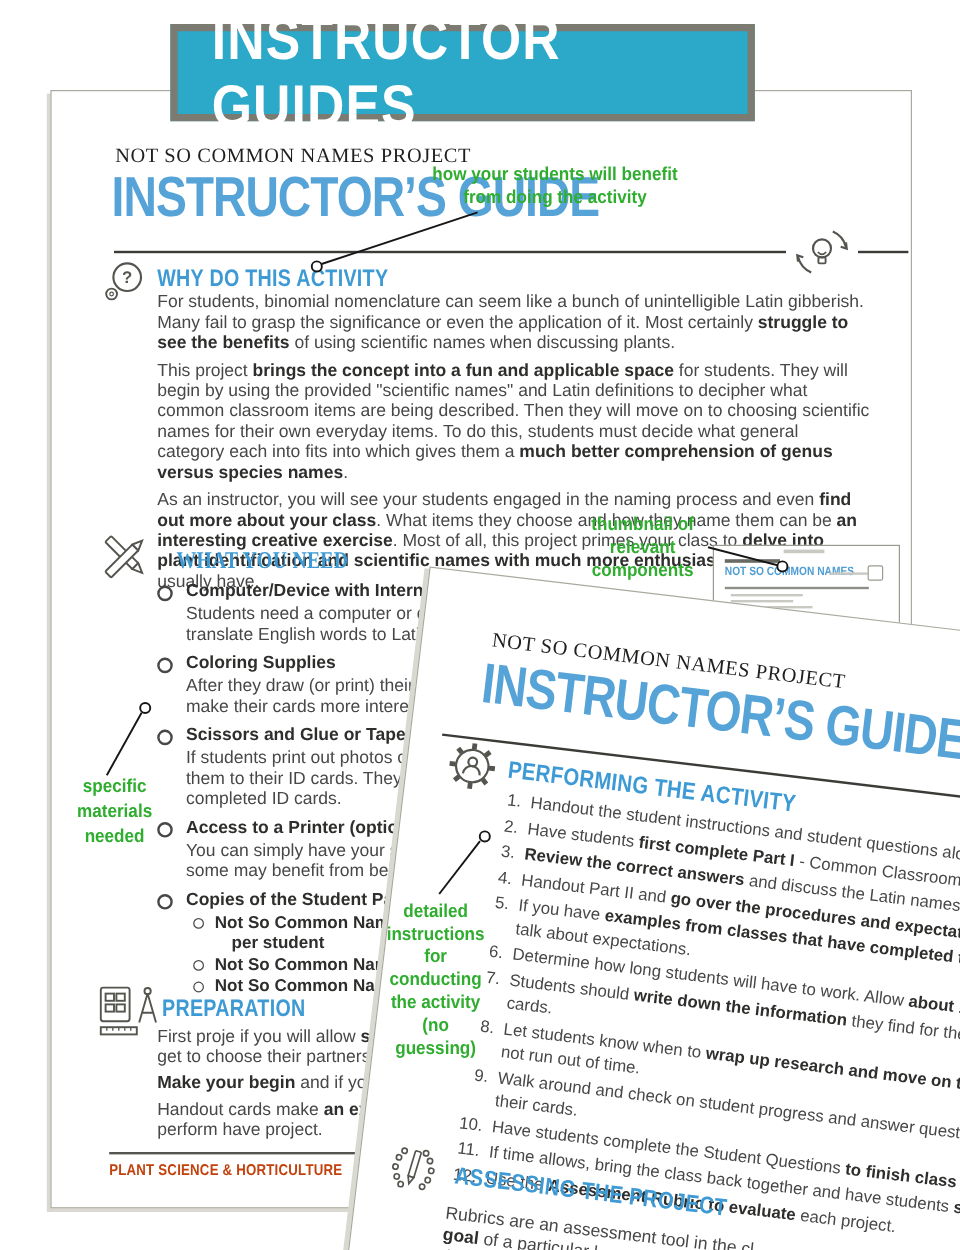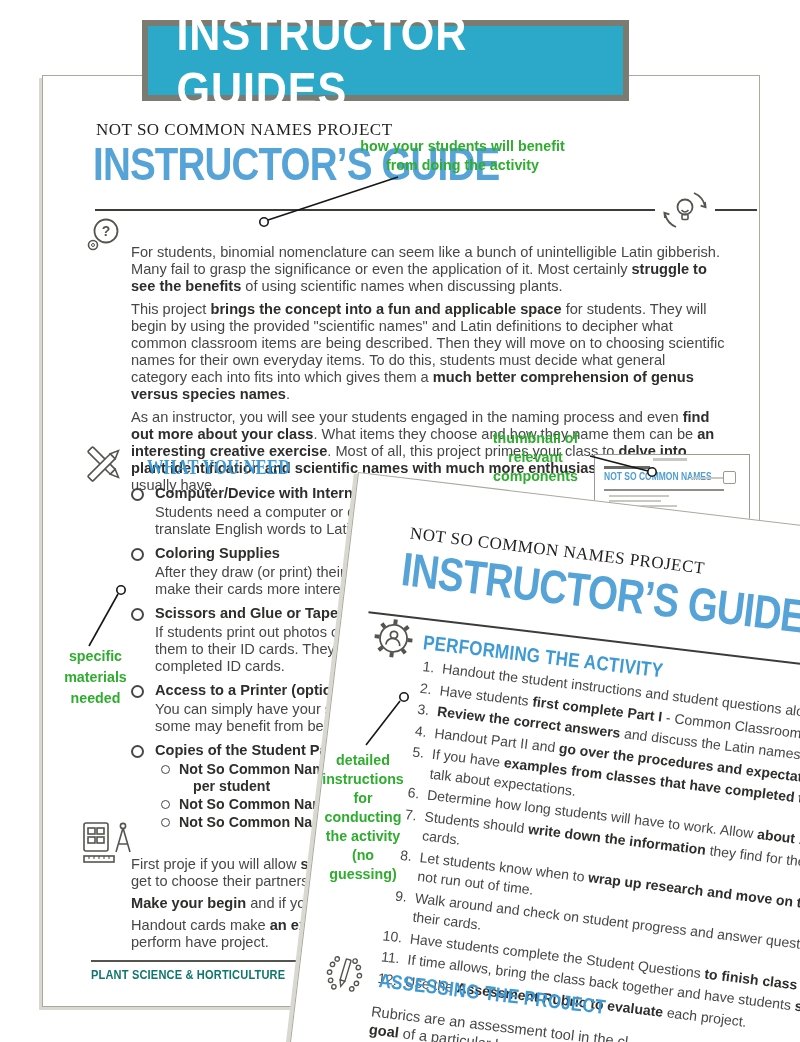--- a/index.html
+++ b/index.html
@@ -28,21 +28,21 @@
   .btitle{font-weight:bold;color:#2e2e2c;font-size:14.6px;line-height:19px;white-space:nowrap;}
   .bdesc{margin-left:0;margin-top:1px;}
   .bl{font-size:14.6px;line-height:17px;white-space:nowrap;}
   .bmark{position:absolute;left:-24px;top:4px;width:9px;height:9px;border:2px solid #474747;
          border-radius:50%;}
   .submark{position:absolute;left:-18px;top:4px;width:7px;height:7px;border:1.6px solid #474747;
            border-radius:50%;}
   .bwrap{position:relative;}
   .subitem{position:relative;margin-left:24px;margin-top:1px;}
   .hang{margin-left:14px;}
-  .footer-label{position:absolute;font-size:13px;font-weight:bold;color:#0f766e;letter-spacing:0.2px;}
+  .footer-label{position:absolute;font-size:13px;font-weight:bold;color:#c2410c;letter-spacing:0.2px;}
   .thumb{position:absolute;left:551px;top:378px;width:154px;height:84px;background:#fff;
          border:1px solid #9a9a90;}
   .thumb-bar{background:#c9c9c2;position:absolute;}
   .thumb-title{position:absolute;left:9px;top:16px;font-size:10px;font-weight:bold;color:#4E9DD3;
                white-space:nowrap;transform:scaleX(0.85);transform-origin:0 0;}
   .ann{position:absolute;z-index:60;color:#2FAD2F;font-weight:bold;text-align:center;
        font-size:15.5px;line-height:19px;transform:scaleX(0.92);}
   .overlay{position:absolute;left:0;top:0;z-index:55;pointer-events:none;}
   
   .p2-list{position:absolute;left:70px;top:176px;}
@@ -79,20 +79,23 @@
       <path d="M17,43 a19,19 0 0 1 -11,-13" fill="none" stroke="#55554f" stroke-width="1.8"></path>
       <path d="M6,34 l-0.6,-5.2 l5,1.6" fill="none" stroke="#55554f" stroke-width="1.8"></path>
     </svg>
 
     <svg class="icon" style="left:42px;top:140px;" width="40" height="40" viewBox="0 0 40 40">
       <circle cx="21" cy="15" r="11.5" fill="#fff" stroke="#55554f" stroke-width="1.8"></circle>
       <text x="21" y="20" text-anchor="middle" font-size="14" font-weight="bold" fill="#55554f">?</text>
       <circle cx="8" cy="29" r="4.5" fill="#fff" stroke="#55554f" stroke-width="1.6"></circle>
       <circle cx="8" cy="29" r="1.5" fill="none" stroke="#55554f" stroke-width="1"></circle>
     </svg>
+    <div class="sec-head" style="left:88px;top:145px;">
+      <span class="cond">WHY DO THIS ACTIVITY</span>
+    </div>
     <div class="paras" style="left:88px;top:168px;width:594px;">
       <div class="para"><span>For students, binomial nomenclature can seem like a bunch of unintelligible Latin gibberish. Many fail to grasp the significance or even the application of it. Most certainly </span><b>struggle to see the benefits</b><span> of using scientific names when discussing plants.</span></div>
       <div class="para"><span>This project </span><b>brings the concept into a fun and applicable space</b><span> for students. They will begin by using the provided "scientific names" and Latin definitions to decipher what common classroom items are being described. Then they will move on to choosing scientific names for their own everyday items. To do this, students must decide what general category each into fits into which gives them a </span><b>much better comprehension of genus versus species names</b><span>.</span></div>
       <div class="para"><span>As an instructor, you will see your students engaged in the naming process and even </span><b>find out more about your class</b><span>. What items they choose and how they name them can be </span><b>an interesting creative exercise</b><span>. Most of all, this project primes your class to </span><b>delve into plant identification and scientific names with much more enthusiasm</b><span> than you may usually have.</span></div>
     </div>
 
     <svg class="icon" style="left:40px;top:368px;" width="44" height="40" viewBox="0 0 44 40">
       <g fill="#fff" stroke="#55554f" stroke-width="1.6">
         <g transform="rotate(45 22 20)">
             <rect x="1" y="16.5" width="32" height="7" rx="1"></rect>
@@ -166,20 +169,23 @@
         <rect x="7" y="8" width="7" height="6"></rect>
           <rect x="16" y="8" width="7" height="6"></rect>
         <rect x="7" y="17" width="7" height="6"></rect>
           <rect x="16" y="17" width="7" height="6"></rect>
         <circle cx="42" cy="6" r="2.6"></circle>
         <path d="M42,8 L35,32 M42,8 L49,32 M37,24 L47,24" fill="none"></path>
         <rect x="3" y="36" width="30" height="6"></rect>
         <path d="M8,36 v3 M13,36 v3 M18,36 v3 M23,36 v3 M28,36 v3" fill="none" stroke-width="1.1"></path>
       </g>
     </svg>
+    <div class="sec-head" style="left:92px;top:754px;">
+      <span class="cond">PREPARATION</span>
+    </div>
     <div class="paras" style="left:88px;top:780px;">
       <div class="bl"><span>First proje if you will allow </span><b>st</b></div>
       <div class="bl">get to choose their partners o</div>
       <div class="bl" style="margin-top:5px;"><b>Make your begin</b><span> and if you</span></div>
       <div class="bl" style="margin-top:5px;"><span>Handout cards make </span><b>an exce</b></div>
       <div class="bl">perform have project.</div>
     </div>
 
     <div class="rule" style="left:48px;top:884px;width:530px;height:1.5px;background:#55554f;"></div>
     <div class="footer-label" style="left:48px;top:891px;">

